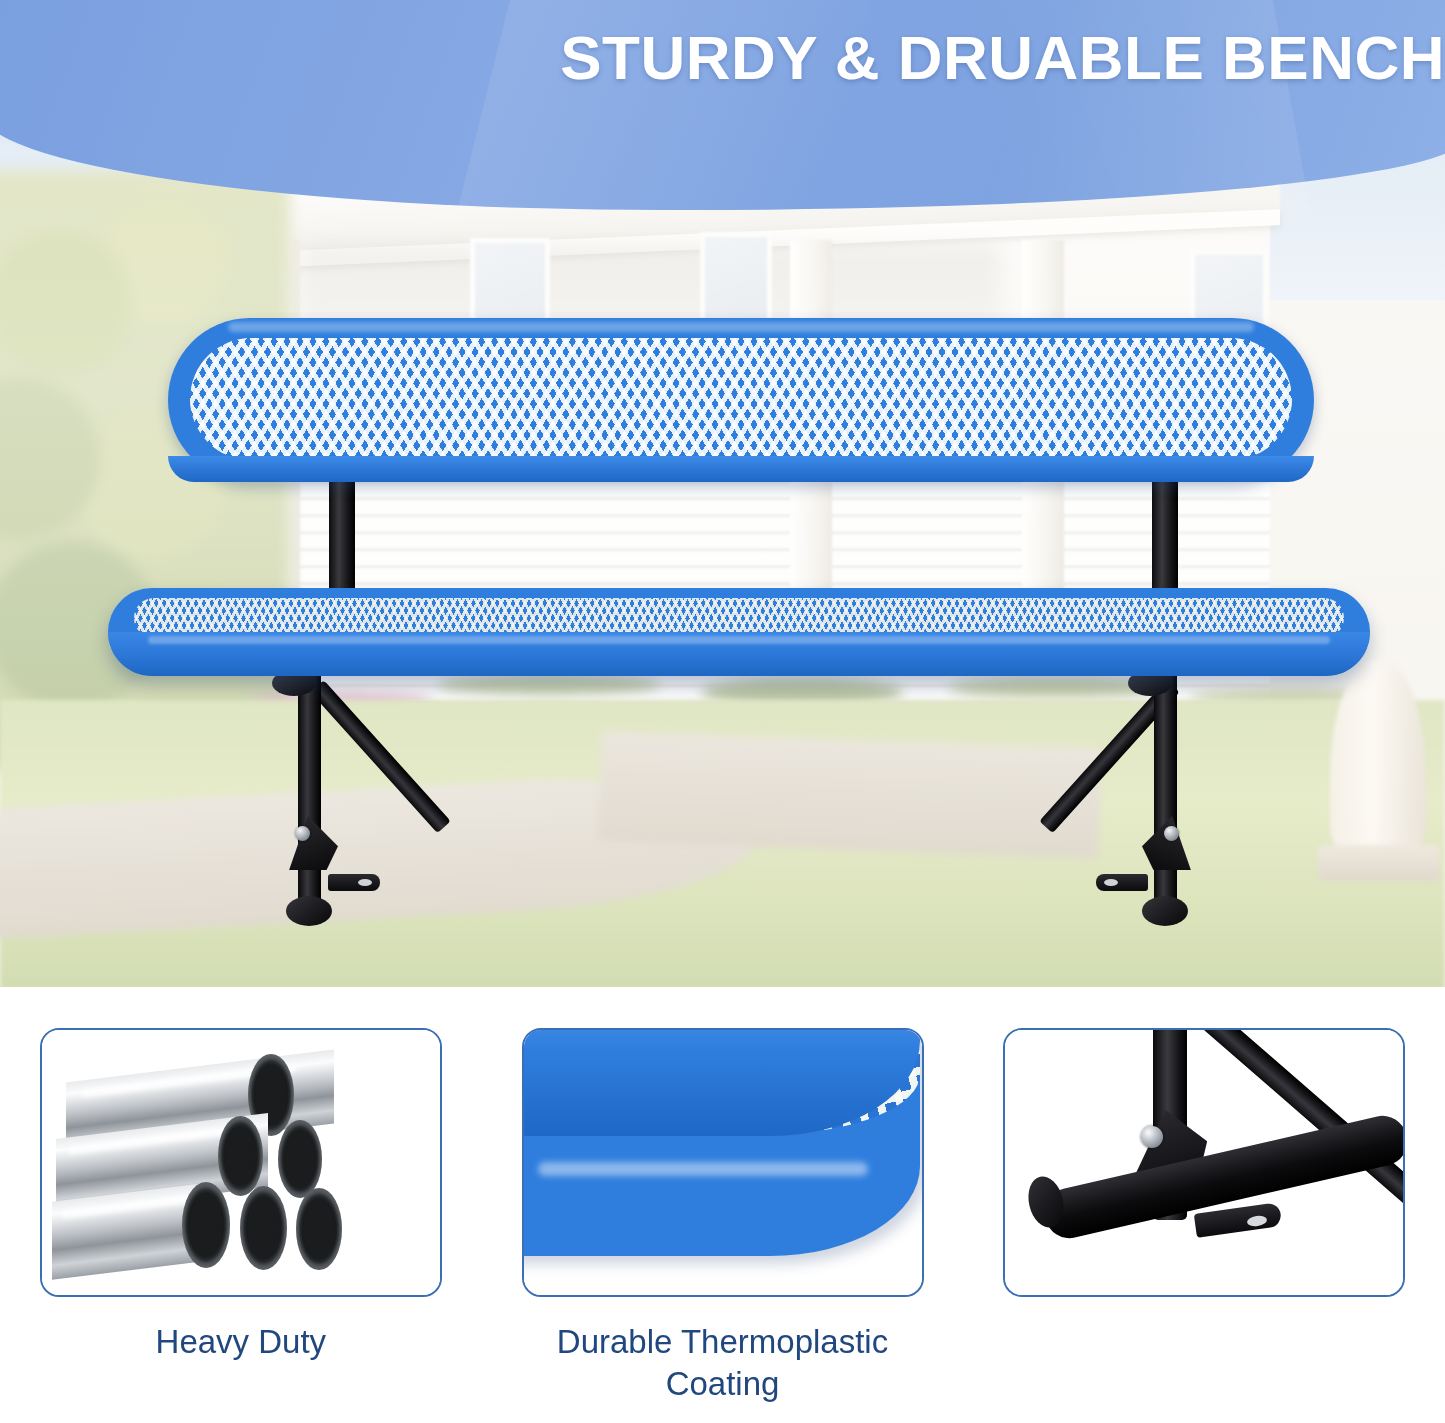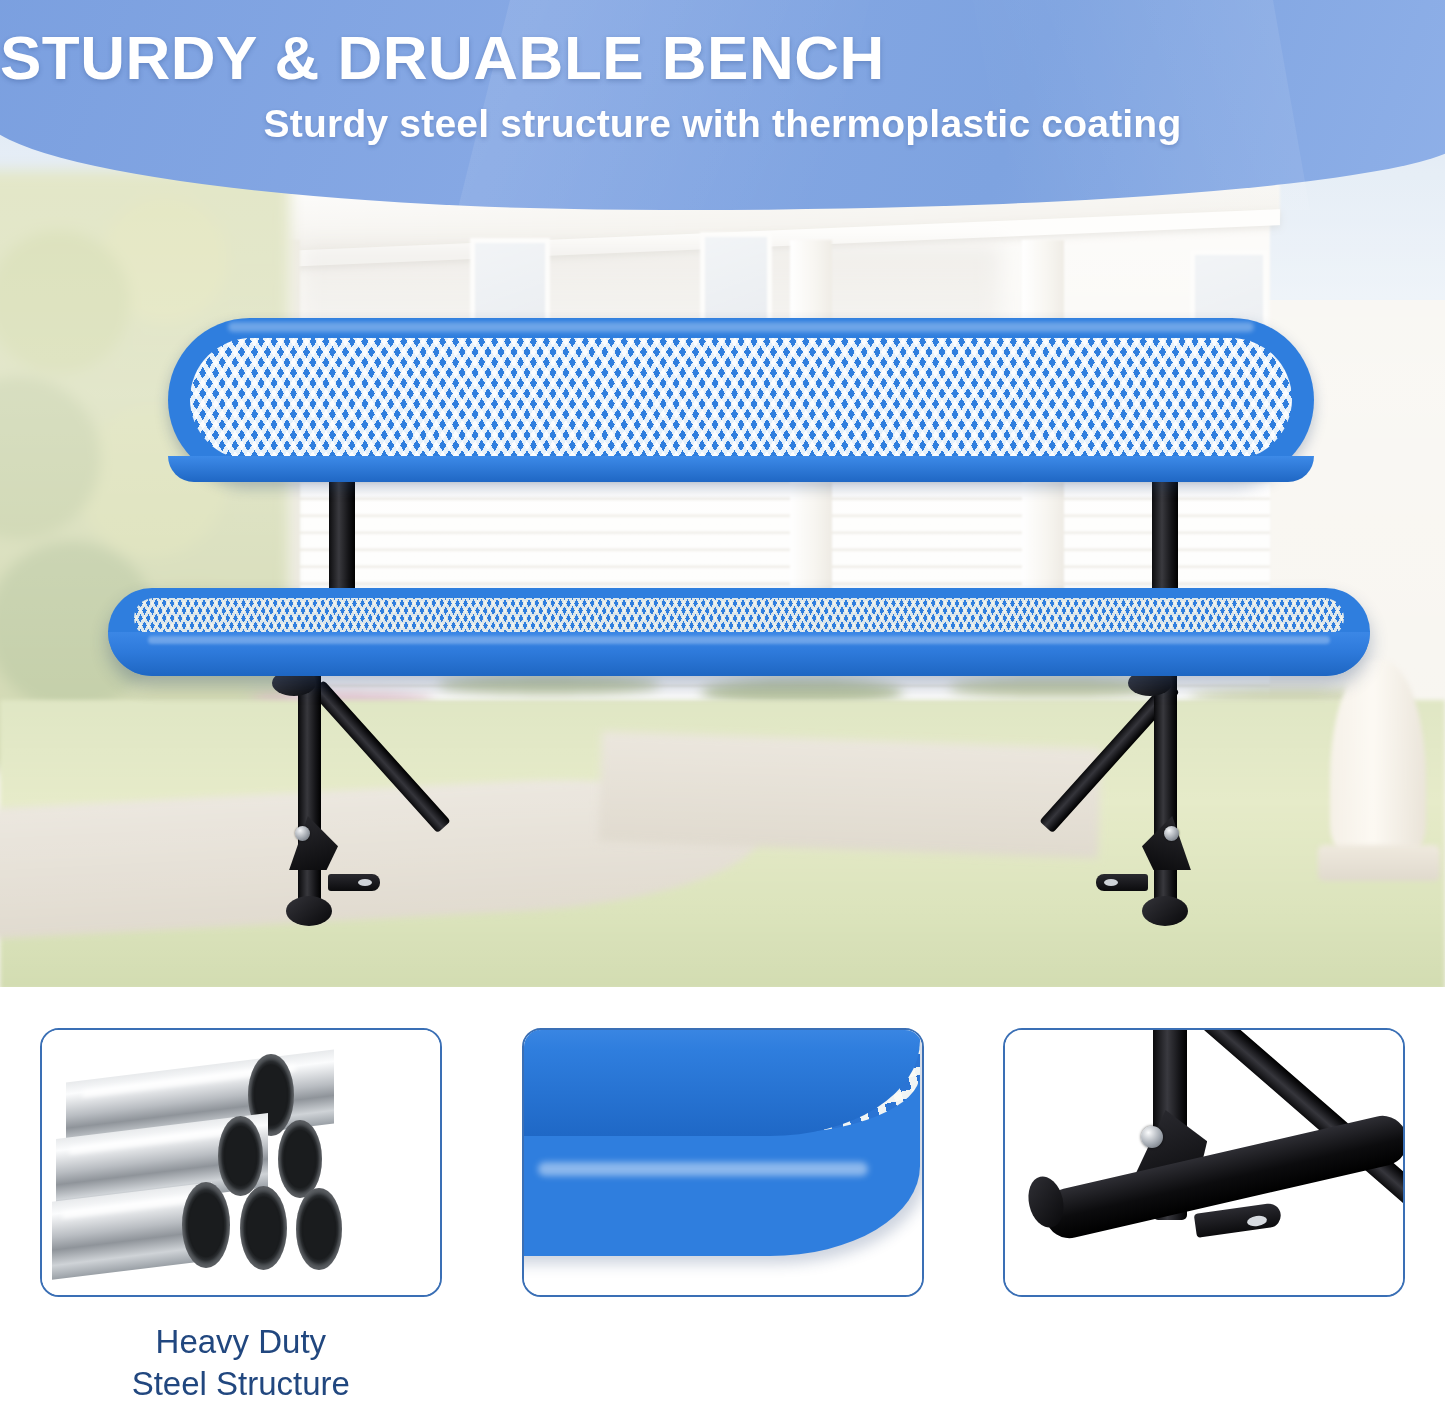--- a/index.html
+++ b/index.html
@@ -258,21 +258,21 @@
     position:absolute; left:500px; top:-130px; width:360px; height:340px;
     background:linear-gradient(100deg,rgba(255,255,255,.10),rgba(255,255,255,0));
     transform:skewX(-14deg);
   }
   .banner-sheen2 {
     position:absolute; left:980px; top:-130px; width:300px; height:340px;
     background:linear-gradient(260deg,rgba(255,255,255,.09),rgba(255,255,255,0));
     transform:skewX(10deg);
   }
   .banner-title {
-    position:absolute; left:0; top:22px; width:100%; text-align:left;
+    position:absolute; left:0; top:22px; width:100%; text-align:right;
     color:#fff; font-size:62px; font-weight:700; letter-spacing:.5px;
     text-shadow:0 2px 5px rgba(40,70,130,.32);
   }
   .banner-sub {
     position:absolute; left:0; top:102px; width:100%; text-align:center;
     color:#fff; font-size:39px; font-weight:600; letter-spacing:.2px;
     text-shadow:0 2px 4px rgba(40,70,130,.28);
   }
 
   
@@ -455,21 +455,20 @@
     </div>
 
   </div>
 </div>
 
 <div class="banner">
   <div class="banner-bg"></div>
   <div class="banner-sheen"></div>
   <div class="banner-sheen2"></div>
   <div class="banner-title">STURDY &amp; DRUABLE BENCH</div>
-  <div class="banner-sub">Sturdy steel structure with thermoplastic coating</div>
 </div>
 
 <div class="features">
 
   <div class="feature">
     <div class="fbox">
       <div class="pipes">
         <div class="pipe" style="--d:74px; left:24px; top:36px; width:268px;">
             <div class="pipe-hi"></div>
           </div>
@@ -484,32 +483,35 @@
         <div class="pipe" style="--d:78px; left:10px; top:162px; width:160px;">
             <div class="pipe-hi"></div>
           </div>
         <div class="pend" style="--d:86px; left:140px; top:152px;"></div>
         <div class="pend" style="--d:84px; left:198px; top:156px;"></div>
         <div class="pend" style="--d:82px; left:254px; top:158px;"></div>
       </div>
     </div>
     <div class="fcap">
       <div>Heavy Duty</div>
-      <div>Steel Structure</div>
     </div>
   </div>
 
   <div class="feature">
     <div class="fbox">
       <div class="tp-wrap">
         <div class="tp-body"></div>
         <div class="tp-mesh" style="left:-24px; top:-34px;"></div>
         <div class="tp-face" style="left:-24px; top:-34px;"></div>
         <div class="tp-gloss"></div>
       </div>
+    </div>
+    <div class="fcap">
+      <div>Durable Thermoplastic</div>
+      <div>Coating</div>
     </div>
   </div>
 
   <div class="feature">
     <div class="fbox">
       <div class="rod-wrap">
         <div class="r-diag"></div>
         <div class="r-vert"></div>
         <div class="r-gusset"></div>
         <div class="r-bolt"></div>

